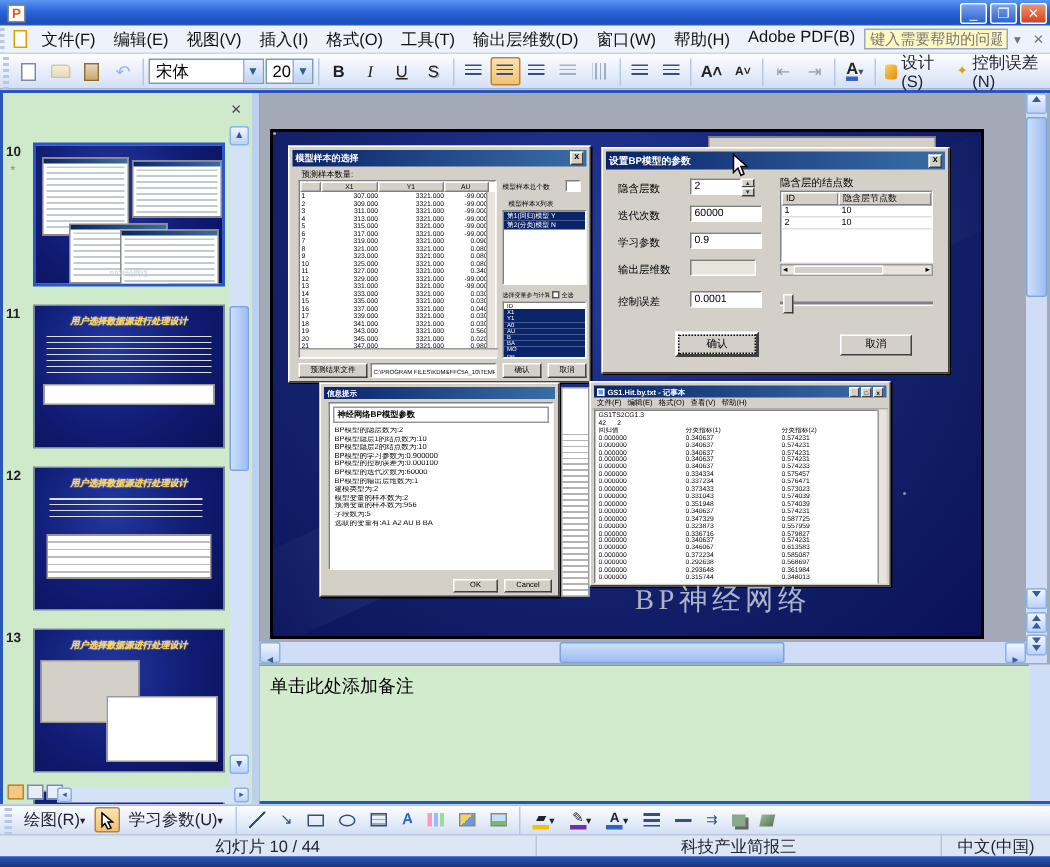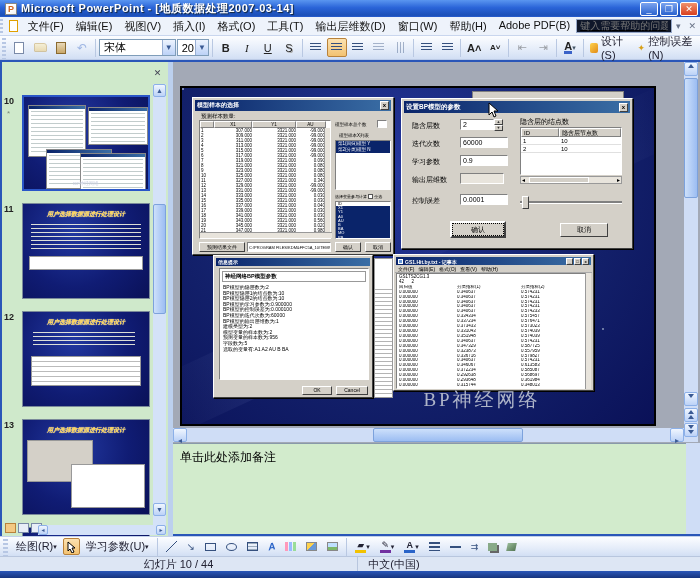--- a/index.html
+++ b/index.html
@@ -21,22 +21,22 @@
   .wbtn { width:18px; height:14px; border:1px solid #fff; border-radius:2px;
     background:linear-gradient(180deg,#7ba4ef,#2b63cf); color:#fff; font-size:9px;
     line-height:12px; text-align:center; }
   .wbtn.close { background:linear-gradient(180deg,#f0926e,#d8401f); }
 
   .menubar { left:0; top:17px; width:700px; height:19px; background:#eef3fb;
     border-bottom:1px solid #c9d6ee; display:flex; align-items:center; }
   .grip { width:5px; height:100%; background:repeating-linear-gradient(180deg,transparent 0 2px,#b7c7e4 2px 4px); margin-right:2px; }
   .mini-doc { width:11px; height:12px; background:#fff; border:1px solid #e0a000; margin:0 4px; }
   .menu-item { font-size:11px; color:#111; padding:2px 6px; white-space:nowrap; }
-  .help-box { margin-left:auto; width:138px; height:14px; background:#0f172a;
-    border:1px solid #96a7c8; display:flex; align-items:flex-start;text-decoration:underline; }
+  .help-box { margin-left:auto; width:138px; height:14px; background:#fef9c3;
+    border:1px solid #96a7c8; display:flex; align-items:center; }
   .help-box input { width:100%; border:none; background:transparent; font-size:10px;
     color:#7a849a; padding:0 3px; outline:none; font-family:inherit; }
   .menu-tail { color:#6a7488; font-size:9px; padding:0 4px; }
 
   .toolbar { left:0; top:36px; width:700px; height:24px;
     background:linear-gradient(180deg,#fcfdff 0%,#e4ecf9 60%,#d2dff4 100%);
     border-bottom:1px solid #bccbe6; display:flex; align-items:center; gap:1px; padding:0 2px; }
   .tbtn { height:19px; min-width:20px; display:flex; align-items:center; justify-content:center;
     border:1px solid transparent; border-radius:2px; font-size:11px; color:#222; padding:0 2px; }
   .tbtn.sel { background:linear-gradient(180deg,#fbe2b1,#f3c271); border:1px solid #b9823a; }
@@ -206,21 +206,20 @@
   .sseg { border-right:1px solid #b8c6de; display:flex; align-items:center; justify-content:center; height:100%; }
   .frame-bottom { left:0; top:571px; width:700px; height:7px; background:linear-gradient(180deg,#2a56b8,#16347e); }
 
   .cursor-arrow { position:absolute; z-index:50; }
 </style>
 </head>
 <body>
 
 <div class="abs titlebar">
   <span class="app-icon">P</span>
-  <span class="title-text">Microsoft PowerPoint - [地质数据处理2007-03-14]</span>
   <span class="winbtns">
     <span class="wbtn">_</span>
     <span class="wbtn">❐</span>
     <span class="wbtn close">✕</span>
   </span>
 </div>
 
 <div class="abs menubar">
   <span class="grip"></span>
   <span class="mini-doc"></span>
@@ -799,15 +798,16 @@
   <span class="dbtn">
       <span style="width:9px;height:8px;background:#8a8;box-shadow:2px 2px 0 #666;"></span>
     </span>
   <span class="dbtn">
       <span style="width:9px;height:8px;background:linear-gradient(135deg,#9b9,#575);transform:skewX(-12deg);"></span>
     </span>
 </div>
 
 <div class="abs statusbar">
   <span class="sseg" style="width:358px;">幻灯片 10 / 44</span>
+  <span class="sseg" style="width:270px;">科技产业简报三</span>
   <span class="sseg" style="width:72px;border-right:none;">中文(中国)</span>
 </div>
 <div class="abs frame-bottom"></div>
 
 </body></html>

